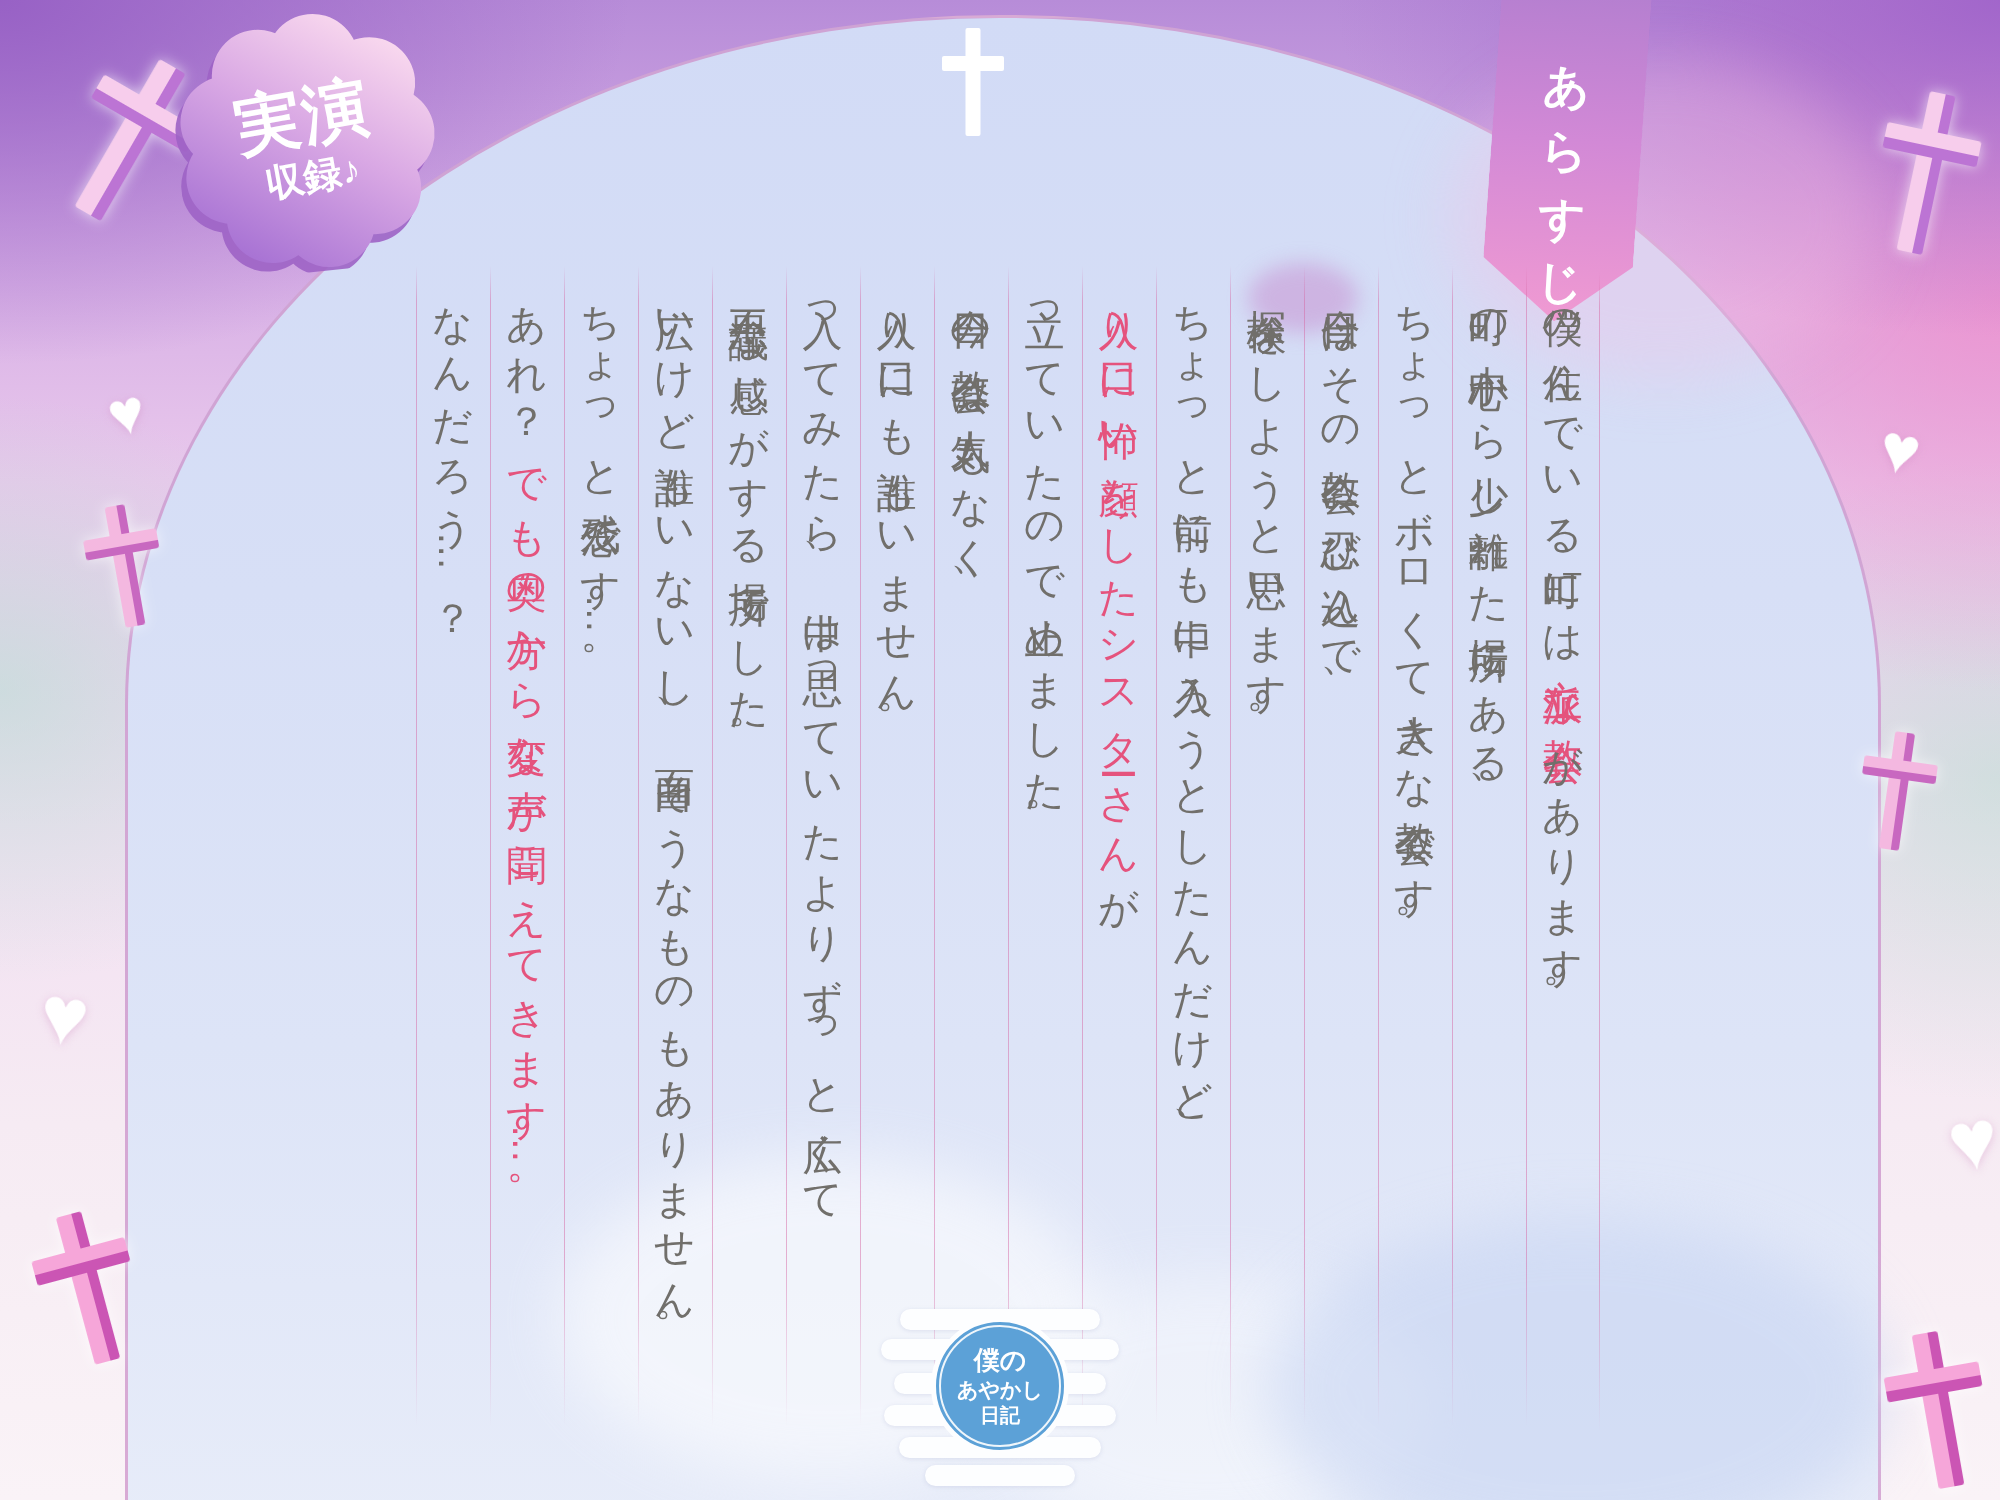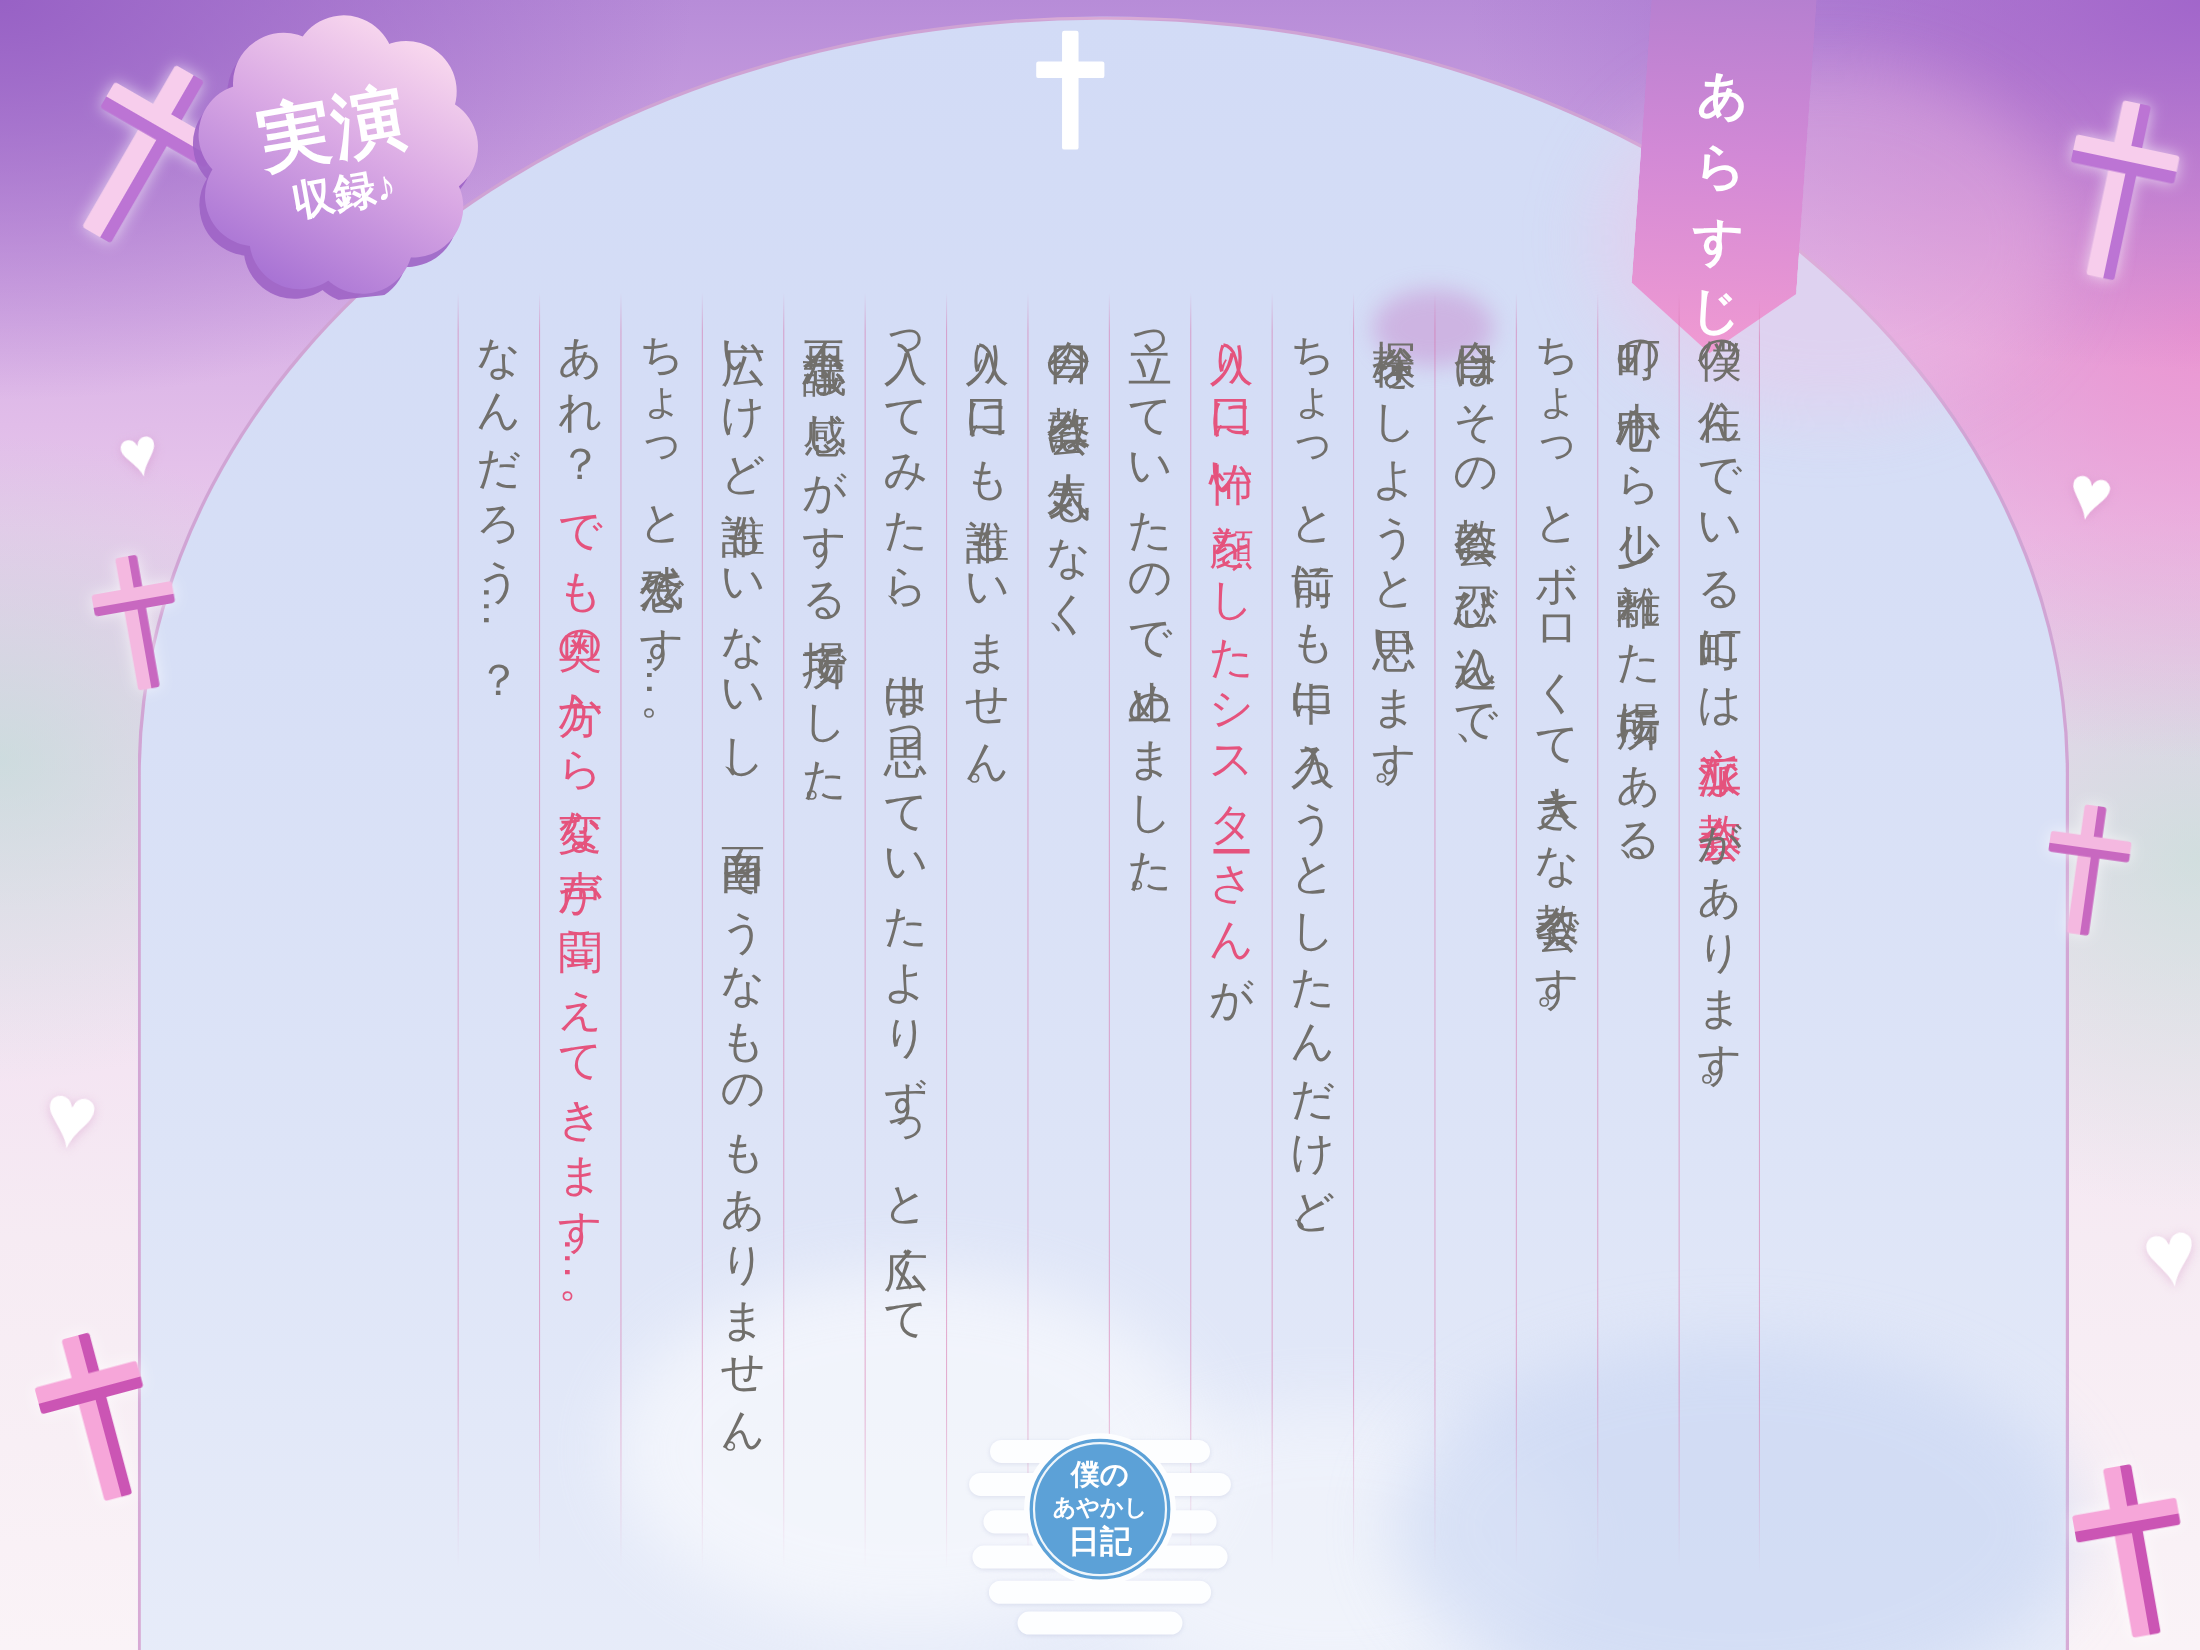--- a/index.html
+++ b/index.html
@@ -79,29 +79,29 @@
   
   .logo{position:absolute;left:870px;top:1295px;width:260px;height:205px;}
   .logo .bar{position:absolute;left:50%;transform:translateX(-50%);height:21px;border-radius:11px;
     background:#fdfeff;box-shadow:0 1px 4px rgba(150,160,200,.25);}
   .bar1{top:14px;width:200px;}
   .bar2{top:44px;width:238px;}
   .bar3{top:78px;width:212px;}
   .bar4{top:110px;width:232px;}
   .bar5{top:142px;width:202px;}
   .bar6{top:170px;width:150px;height:18px;}
-  .logo-circle{position:absolute;left:50%;top:8px;transform:translateX(-50%);
+  .logo-circle{position:absolute;left:50%;top:22px;transform:translateX(-50%);
     width:128px;height:128px;border-radius:50%;background:#5ca1d7;border:5px solid #fdfeff;
     display:flex;align-items:center;justify-content:center;}
   .logo-circle::before{content:'';position:absolute;inset:3px;border:2px solid rgba(255,255,255,.9);border-radius:50%;}
   .logo-text{position:relative;text-align:center;color:#fff;
     font-family:"DejaVu Serif","Liberation Serif",serif;font-weight:600;line-height:1.25;}
   .logo-text div:nth-child(1){font-size:26px;}
   .logo-text div:nth-child(2){font-size:21px;}
-  .logo-text div:nth-child(3){font-size:29px;}
+  .logo-text div:nth-child(3){font-size:20px;}
 </style>
 </head>
 <body>
 
 <div class="stage">
 
   <div class="arch">
     <div class="blob b1"></div>
     <div class="blob b2"></div>
     <div class="blob b3"></div>

